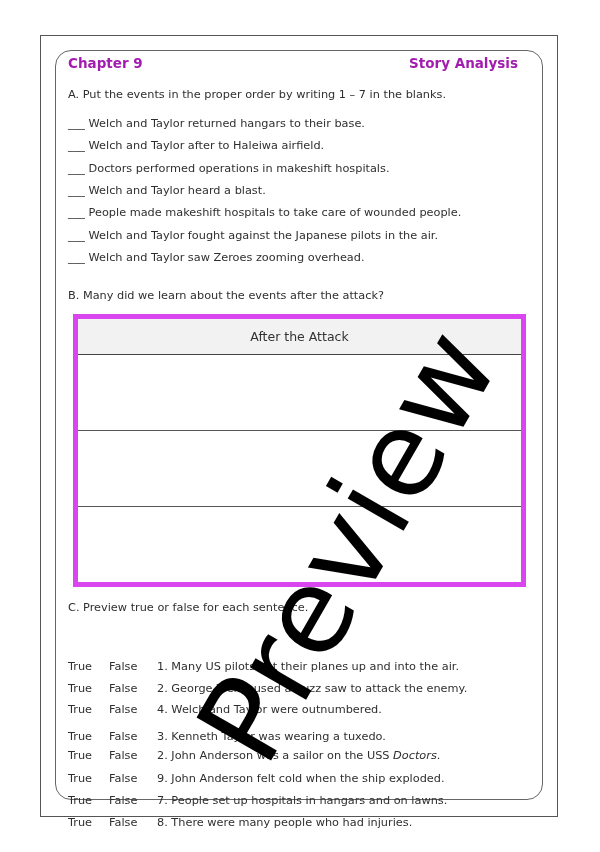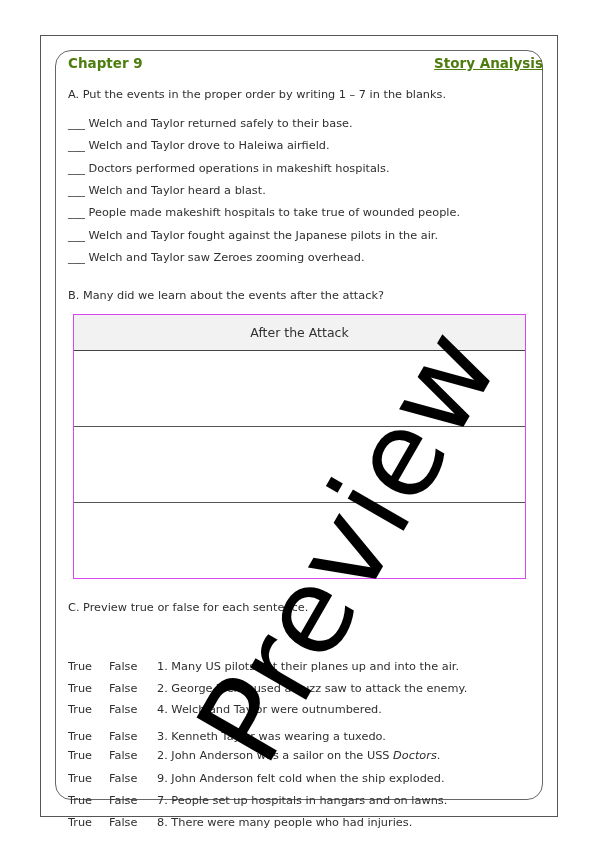--- a/index.html
+++ b/index.html
@@ -2,25 +2,25 @@
 <html><head>
 <meta charset="utf-8">
 <style>
   html, body { margin: 0; padding: 0; background: #ffffff; }
   body { width: 600px; height: 852px; position: relative; overflow: hidden;
          font-family: "DejaVu Sans", sans-serif; color: #2b2b2b; }
   .outer { position: absolute; left: 40px; top: 35px; width: 518px; height: 782px;
            border: 1px solid #555; box-sizing: border-box; }
   .inner { position: absolute; left: 55px; top: 50px; width: 488px; height: 750px;
            border: 1px solid #666; border-radius: 16px; box-sizing: border-box; }
-  .hdr { position: absolute; top: 55px; font-size: 13.5px; font-weight: bold; color: #4d7c0f; }
+  .hdr { position: absolute; top: 55px; font-size: 13.5px; font-weight: bold; color: #a21caf; }
   .hdr.left { left: 68px; }
-  .hdr.right { right: 57px; text-decoration: underline; }
+  .hdr.right { right: 82px; }
   .line { position: absolute; left: 68px; font-size: 11.3px; white-space: nowrap; color: #2f2f2f; }
-  .tbl { position: absolute; left: 73px; top: 314px; width: 453px; border: 1px solid #d946ef;
+  .tbl { position: absolute; left: 73px; top: 314px; width: 453px; border: 5px solid #d946ef;
          box-sizing: border-box; }
   .tbl .th { height: 35px; background: #f2f2f2; border-bottom: 1px solid #444;
              text-align: center; line-height: 35px; font-size: 12.5px; color: #333; }
   .tbl .row { height: 75px; border-bottom: 1px solid #555; }
   .tbl .row:last-child { border-bottom: none; }
   .tf { position: absolute; left: 68px; font-size: 11.3px; white-space: nowrap; color: #2f2f2f; margin-top: 36px; }
   .tf .t { display: inline-block; width: 41px; }
   .tf .f { display: inline-block; width: 48px; }
   .watermark { position: absolute; left: 348px; top: 545px; transform: translate(-50%,-50%) rotate(-60deg);
                font-size: 118px; font-family: "DejaVu Sans", sans-serif; color: #000; white-space: nowrap;
@@ -30,25 +30,25 @@
 <body>
 
 <div class="outer"></div>
 <div class="inner"></div>
 
 <div class="hdr left">Chapter 9</div>
 <div class="hdr right">Story Analysis</div>
 
 <div class="line" style="top:88px">A. Put the events in the proper order by writing 1 – 7 in the blanks.</div>
 
-<div class="line" style="top:117px"><span>___</span> <span>Welch and Taylor returned safely to their base.</span></div>
-<div class="line" style="top:139px"><span>___</span> <span>Welch and Taylor drove to Haleiwa airfield.</span></div>
+<div class="line" style="top:117px"><span>___</span> <span>Welch and Taylor returned hangars to their base.</span></div>
+<div class="line" style="top:139px"><span>___</span> <span>Welch and Taylor after to Haleiwa airfield.</span></div>
 <div class="line" style="top:162px"><span>___</span> <span>Doctors performed operations in makeshift hospitals.</span></div>
 <div class="line" style="top:184px"><span>___</span> <span>Welch and Taylor heard a blast.</span></div>
-<div class="line" style="top:206px"><span>___</span> <span>People made makeshift hospitals to take true of wounded people.</span></div>
+<div class="line" style="top:206px"><span>___</span> <span>People made makeshift hospitals to take care of wounded people.</span></div>
 <div class="line" style="top:229px"><span>___</span> <span>Welch and Taylor fought against the Japanese pilots in the air.</span></div>
 <div class="line" style="top:251px"><span>___</span> <span>Welch and Taylor saw Zeroes zooming overhead.</span></div>
 
 <div class="line" style="top:289px">B. Many did we learn about the events after the attack?</div>
 
 <div class="tbl">
   <div class="th">After the Attack</div>
   <div class="row"></div>
   <div class="row"></div>
   <div class="row"></div>

